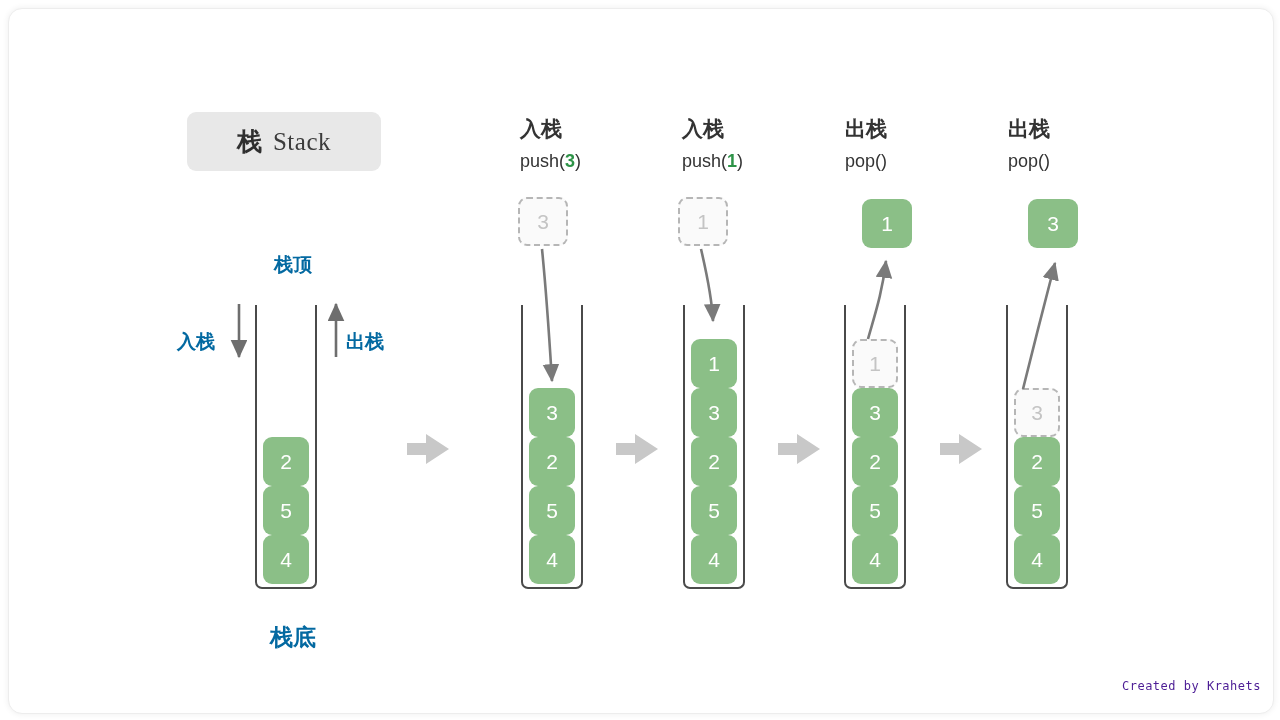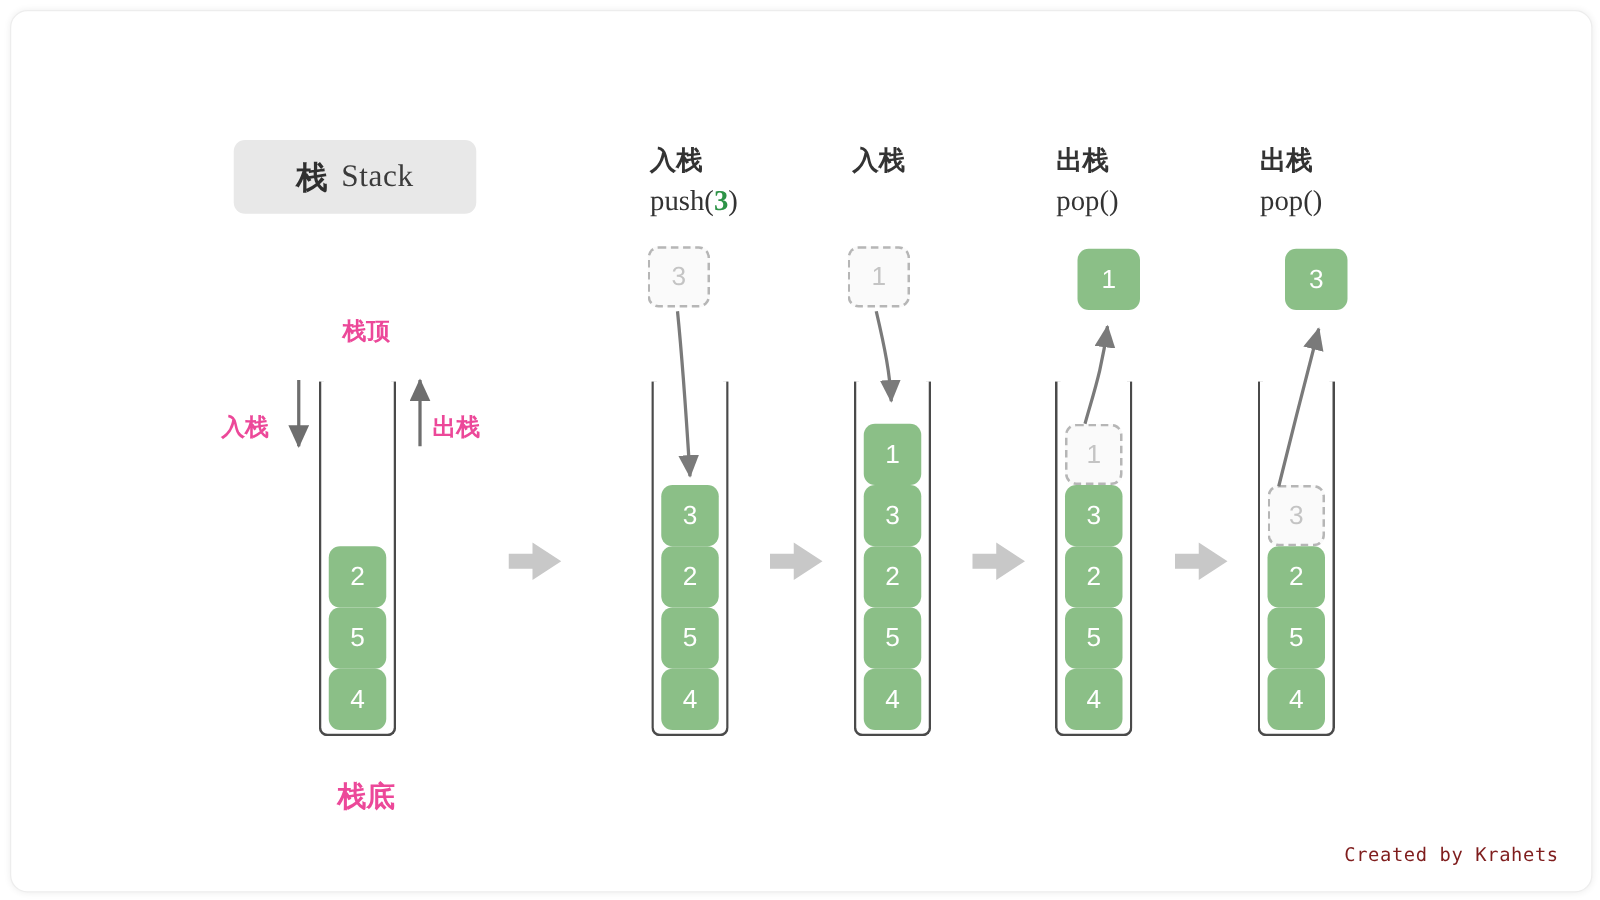--- a/index.html
+++ b/index.html
@@ -51,21 +51,21 @@
     font-family: Liberation Serif, serif;
     font-size: 25px;
     color: #3b3b3b;
     letter-spacing: 0.5px;
   }
 
   
   .cn-bold {
     font-family: Liberation Mono, monospace;
     font-weight: bold;
-    color: #ec4899;
+    color: #0369a1;
     white-space: nowrap;
   }
 
   #label-top {
     position: absolute;
     left: 252px;
     top: 243px;
     font-size: 19px;
     width: 64px;
     text-align: center;
@@ -99,22 +99,22 @@
   }
   .col-head .hl1 {
     font-family: "Liberation Sans", "DejaVu Sans", sans-serif;
     font-weight: bold;
     font-size: 21px;
     color: #333333;
     line-height: 30px;
     display: block;
   }
   .col-head .hl2 {
-    font-family: Liberation Serif, serif;
-    font-size: 23px;
+    font-family: Liberation Sans, sans-serif;
+    font-size: 18px;
     color: #333333;
     line-height: 34px;
     display: block;
     white-space: pre;
   }
   .col-head .hl2 .arg {
     color: #2d9347;
     font-weight: bold;
   }
 
@@ -188,25 +188,25 @@
     left: 0;
     top: 0;
     width: 1264px;
     height: 704px;
     pointer-events: none;
   }
 
   
   #footer {
     position: absolute;
-    right: 26px;
+    right: 12px;
     bottom: 20px;
     font-family: "DejaVu Sans Mono", "Liberation Mono", monospace;
-    font-size: 15px;
-    color: #7f1d1d;
+    font-size: 12px;
+    color: #4c1d95;
     letter-spacing: 0.5px;
   }
 </style>
 </head>
 <body>
 
 <div id="canvas">
 
   <div id="title-badge">
     <span class="cn">栈</span>
@@ -223,20 +223,21 @@
       <div class="cell filled">5</div>
       <div class="cell filled">4</div>
     </div>
 
   <div class="col-head" id="head-0" style="left:511px; top:105px;">
     <span class="hl1">入栈</span>
     <span class="hl2">push(<span class="arg">3</span>)</span>
   </div>
   <div class="col-head" id="head-1" style="left:673px; top:105px;">
     <span class="hl1">入栈</span>
+    <span class="hl2">push(<span class="arg">1</span>)</span>
   </div>
   <div class="col-head" id="head-2" style="left:836px; top:105px;">
     <span class="hl1">出栈</span>
     <span class="hl2">pop()</span>
   </div>
   <div class="col-head" id="head-3" style="left:999px; top:105px;">
     <span class="hl1">出栈</span>
     <span class="hl2">pop()</span>
   </div>
 

